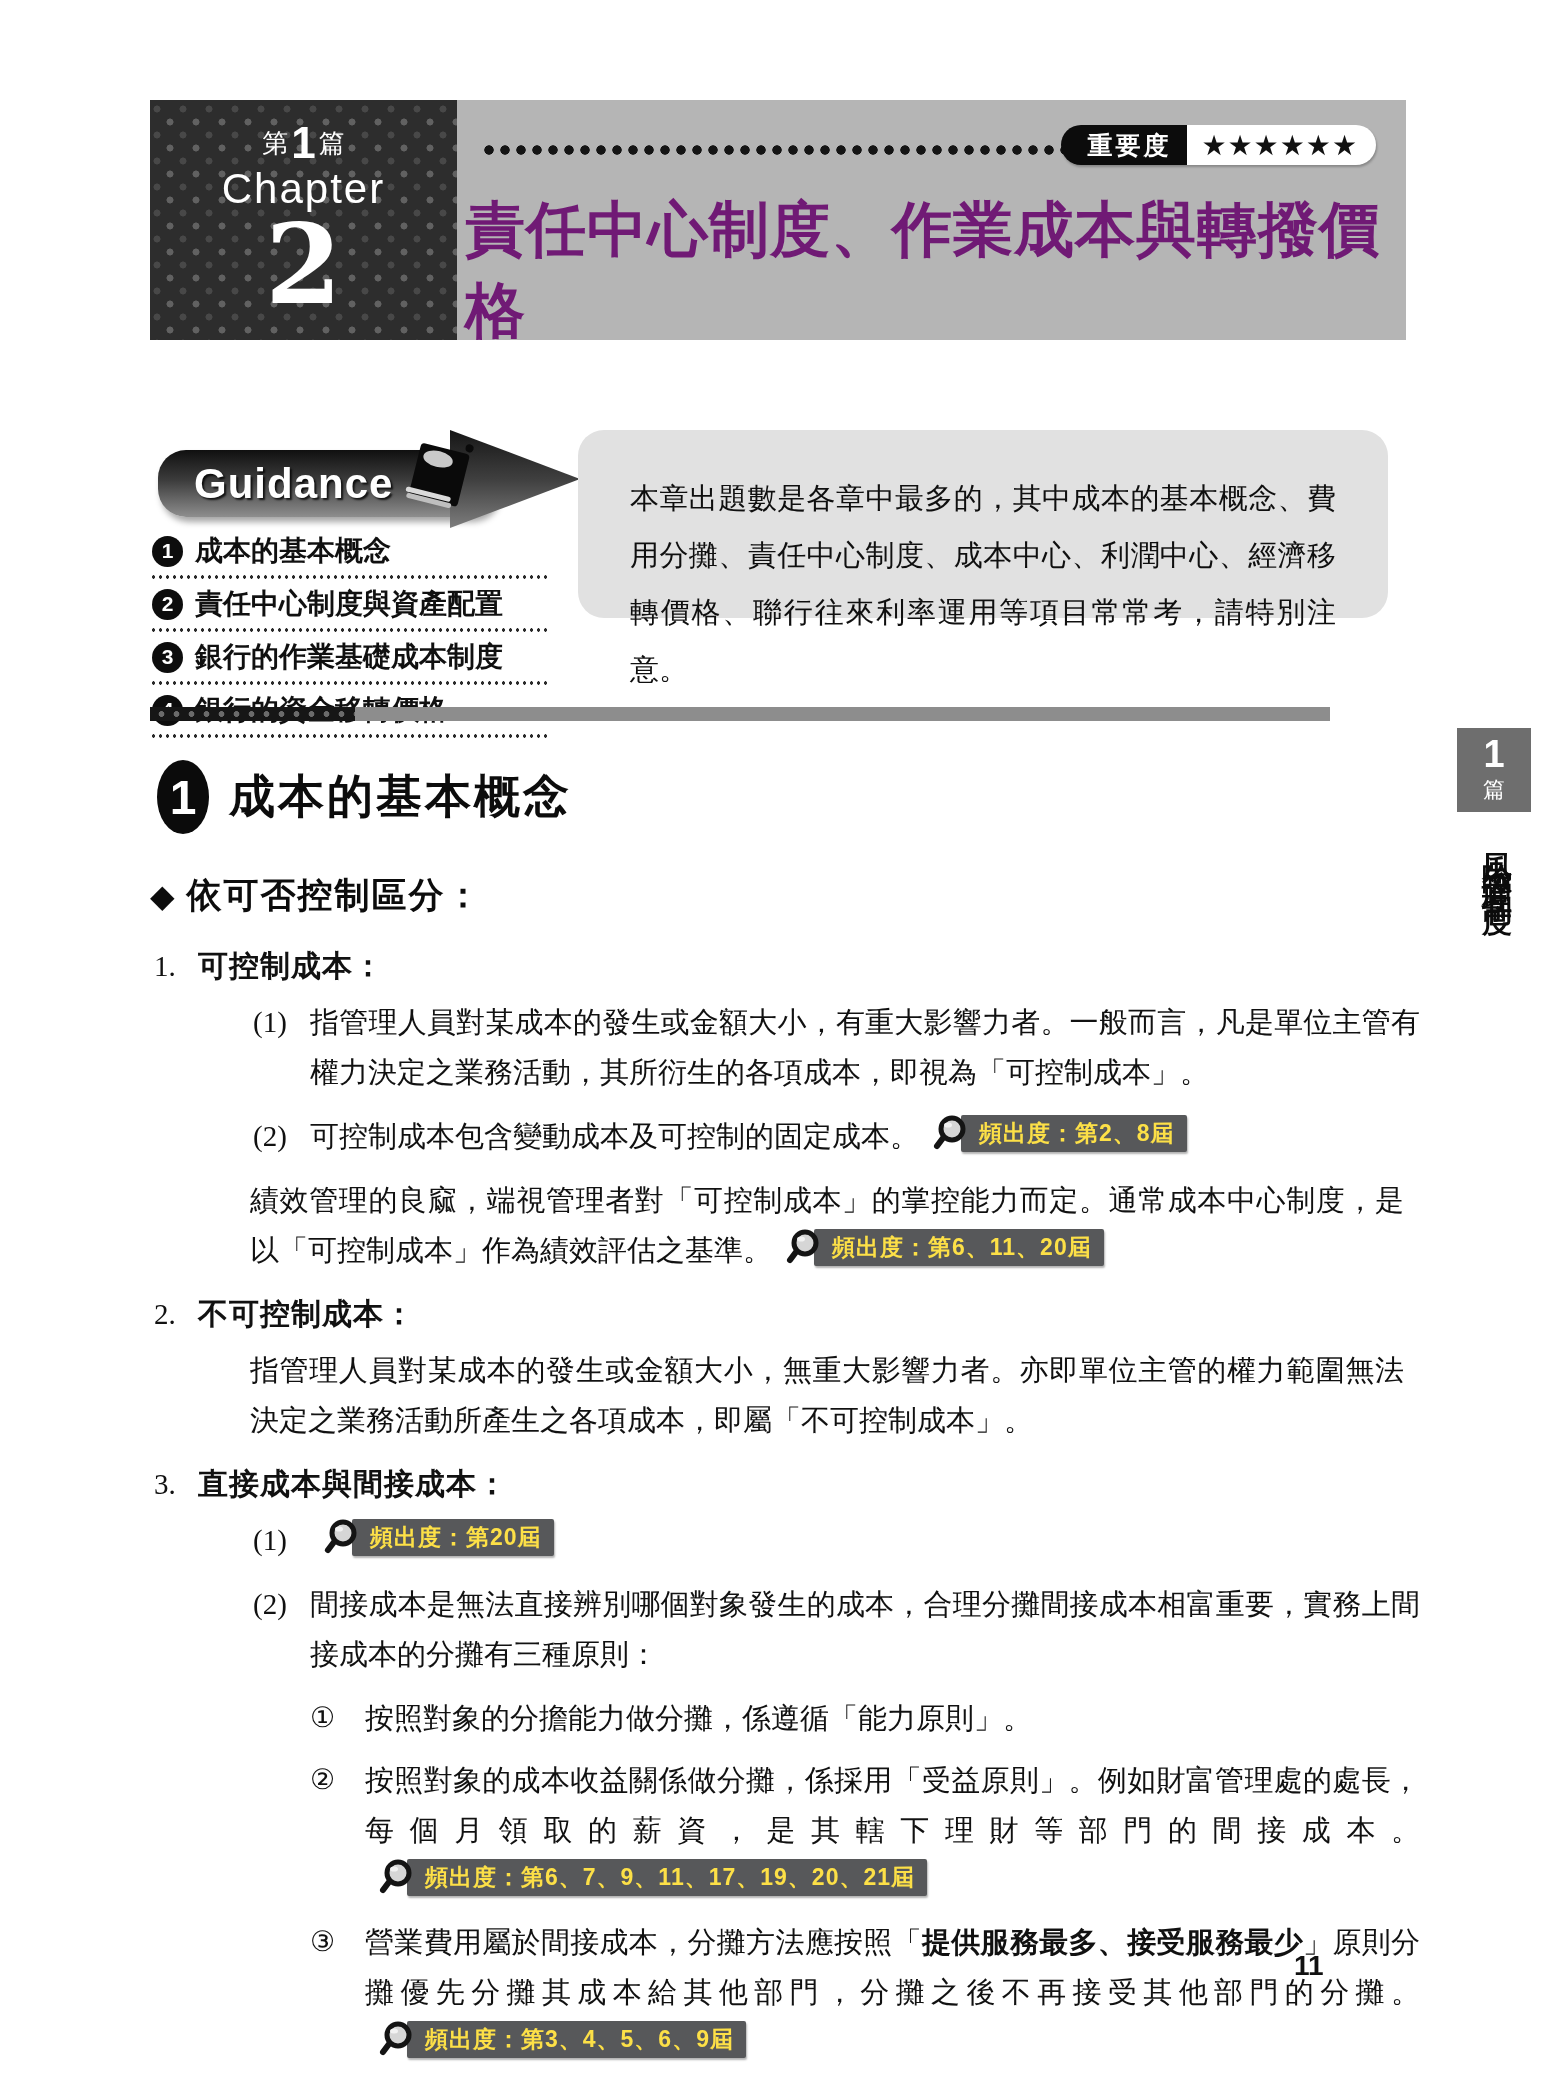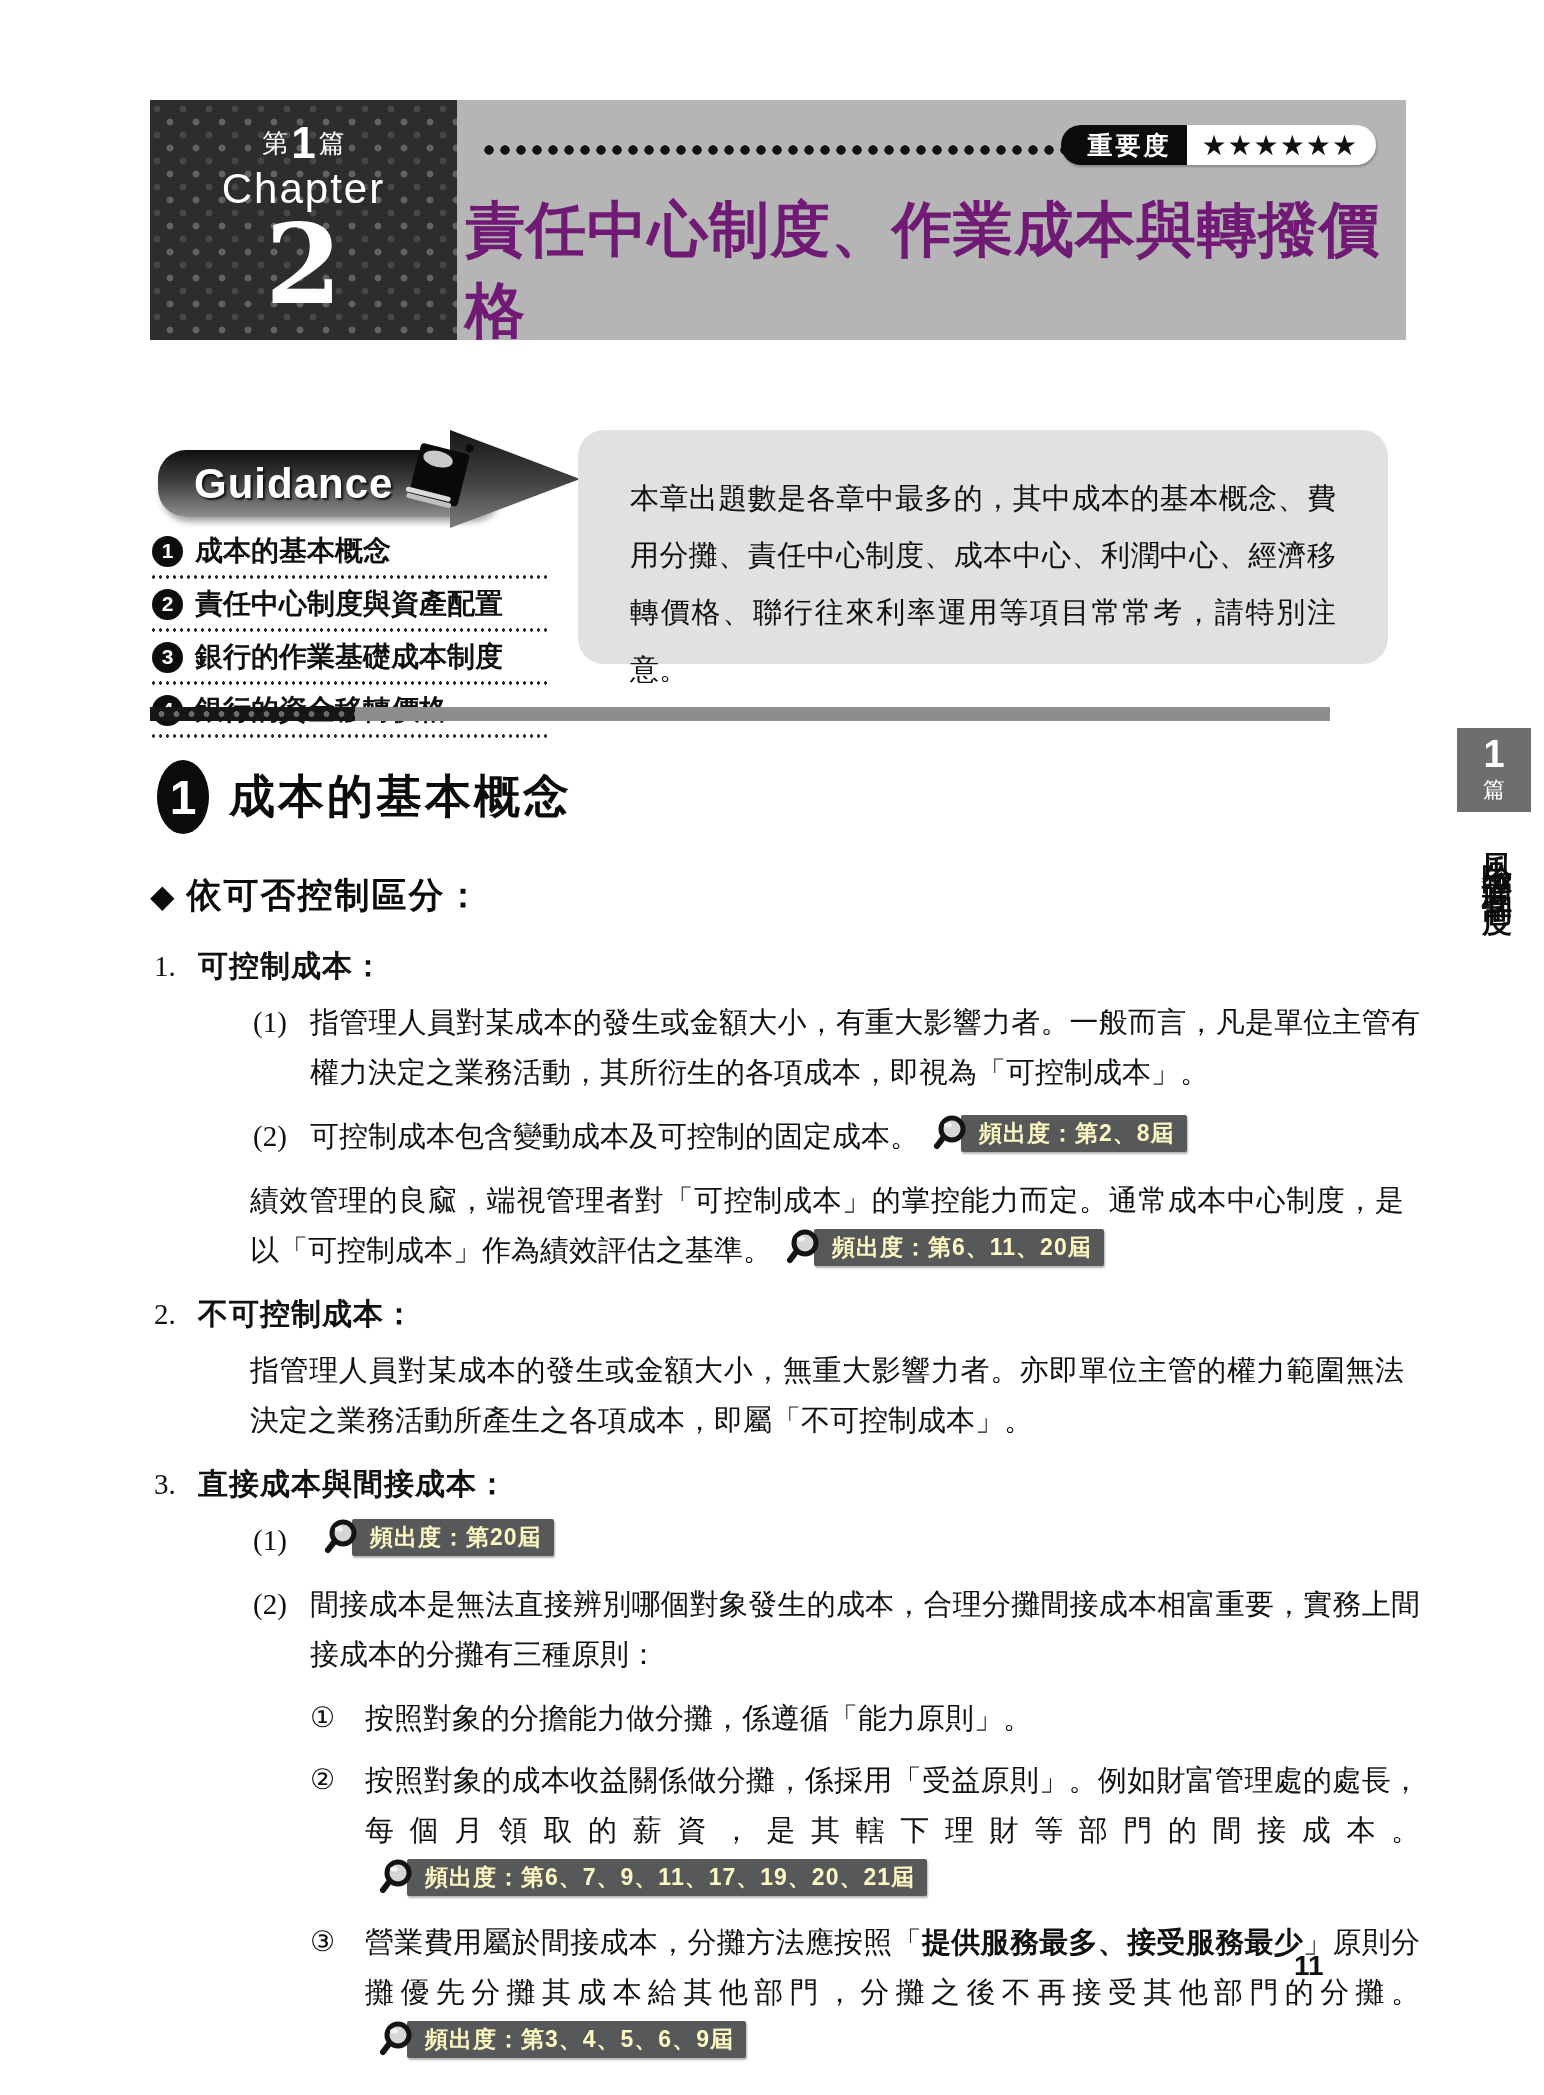--- a/index.html
+++ b/index.html
@@ -45,21 +45,21 @@
   .g-items{margin-top:4px;width:406px;}
   .g-item{position:relative;display:flex;align-items:center;padding:6px 0 9px 2px;}
   .g-item::after{content:"";position:absolute;left:0;right:6px;bottom:0;height:4px;
     background-image:radial-gradient(circle,#2a2a2a 1.5px,rgba(0,0,0,0) 1.9px);
     background-size:7px 4px;background-repeat:repeat-x;}
   .g-num{width:31px;height:31px;border-radius:50%;background:#0d0d0d;color:#fff;font-size:21px;
     font-weight:bold;display:flex;align-items:center;justify-content:center;margin-right:12px;
     font-family:"Liberation Sans",sans-serif;flex:none;}
   .g-label{font-size:28px;font-weight:600;color:#101010;font-family:"Liberation Sans",sans-serif;}
 
-  .info-box{position:absolute;left:578px;top:430px;width:810px;height:234px;background:#e1e1e1;
+  .info-box{position:absolute;left:578px;top:430px;width:810px;height:188px;background:#e1e1e1;
     border-radius:26px;padding:40px 52px;box-sizing:border-box;font-size:29px;line-height:57px;
     color:#0f0f0f;text-align:justify;}
 
   
   .divider{position:absolute;left:150px;top:707px;width:1180px;height:14px;background:#8d8d8d;}
   .divider-dark{position:absolute;left:0;top:0;width:205px;height:14px;background-color:#161616;
     background-image:radial-gradient(circle,#6b6b6b 2.6px,rgba(0,0,0,0) 3.2px);
     background-size:15px 14px;background-repeat:repeat-x;background-position:4px 50%;}
 
   
@@ -80,21 +80,21 @@
   .sub{display:flex;margin:4px 0 14px 103px;}
   .sub-no{width:57px;flex:none;}
   .sub-text{flex:1;text-align:justify;}
   .para{margin:4px 16px 14px 100px;text-align:justify;}
   .circ{display:flex;margin:12px 0 12px 160px;}
   .circ-no{width:55px;flex:none;font-family:"DejaVu Sans",sans-serif;font-size:28px;}
   .boldseg{font-family:"Liberation Sans",sans-serif;font-weight:900;}
 
   .freq-badge{display:inline-flex;align-items:center;vertical-align:-7px;margin-left:14px;white-space:nowrap;}
   .freq-icon{position:relative;z-index:2;margin-right:-12px;flex:none;}
-  .freq-label{background:#57585a;color:#fef9c3;font-family:"Liberation Sans",sans-serif;font-weight:bold;
+  .freq-label{background:#57585a;color:#fde047;font-family:"Liberation Sans",sans-serif;font-weight:bold;
     font-size:23px;line-height:1;padding:7px 12px 7px 18px;letter-spacing:1px;border-radius:2px;
     box-shadow:1px 2px 2px rgba(0,0,0,0.3);}
 
   
   .sidebar-tab{position:absolute;left:1457px;top:728px;width:74px;height:84px;background:#6e6e6e;color:#fff;
     display:flex;flex-direction:column;align-items:center;justify-content:center;font-family:"Liberation Sans",sans-serif;}
   .tab-num{font-size:38px;font-weight:bold;line-height:1;}
   .tab-label{font-size:22px;margin-top:2px;}
   .sidebar-title{position:absolute;left:1476px;top:830px;writing-mode:vertical-rl;text-orientation:upright;
     font-size:30px;font-weight:700;letter-spacing:10px;color:#0c0c0c;font-family:"Liberation Sans",sans-serif;}

